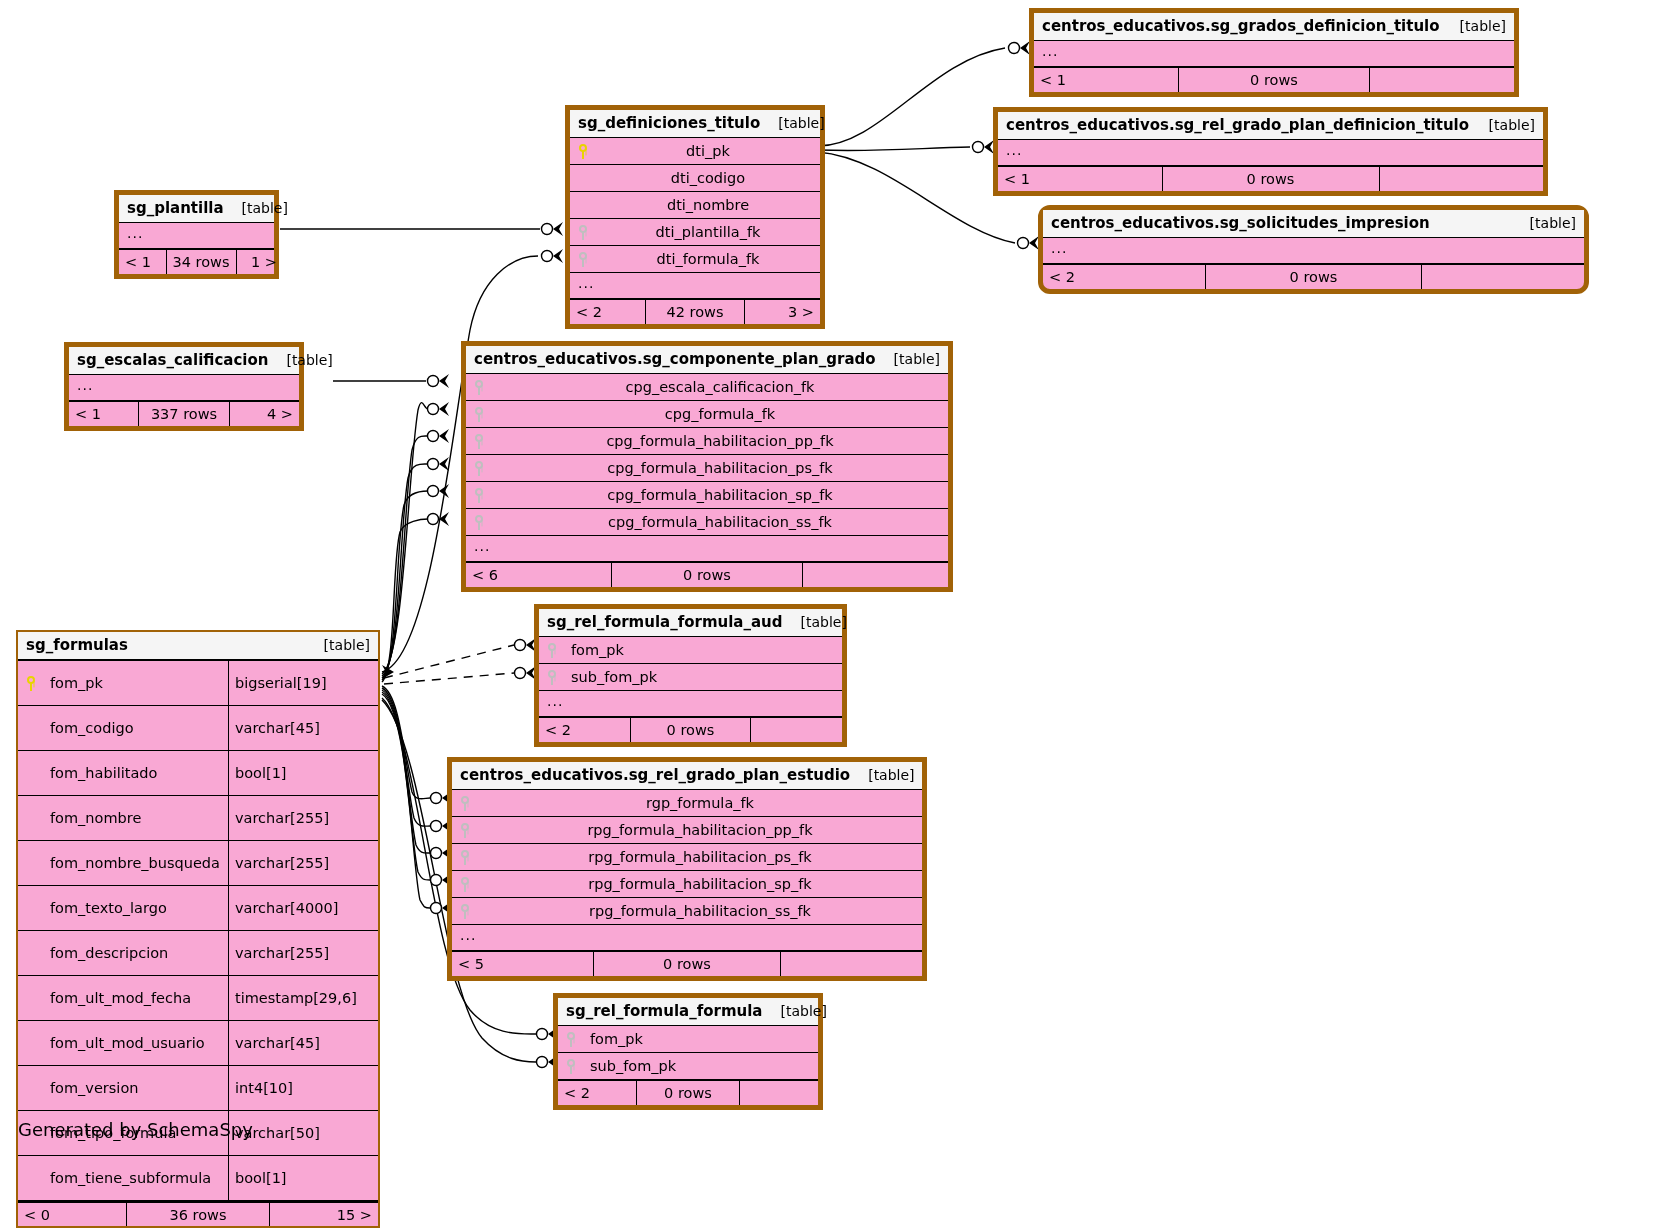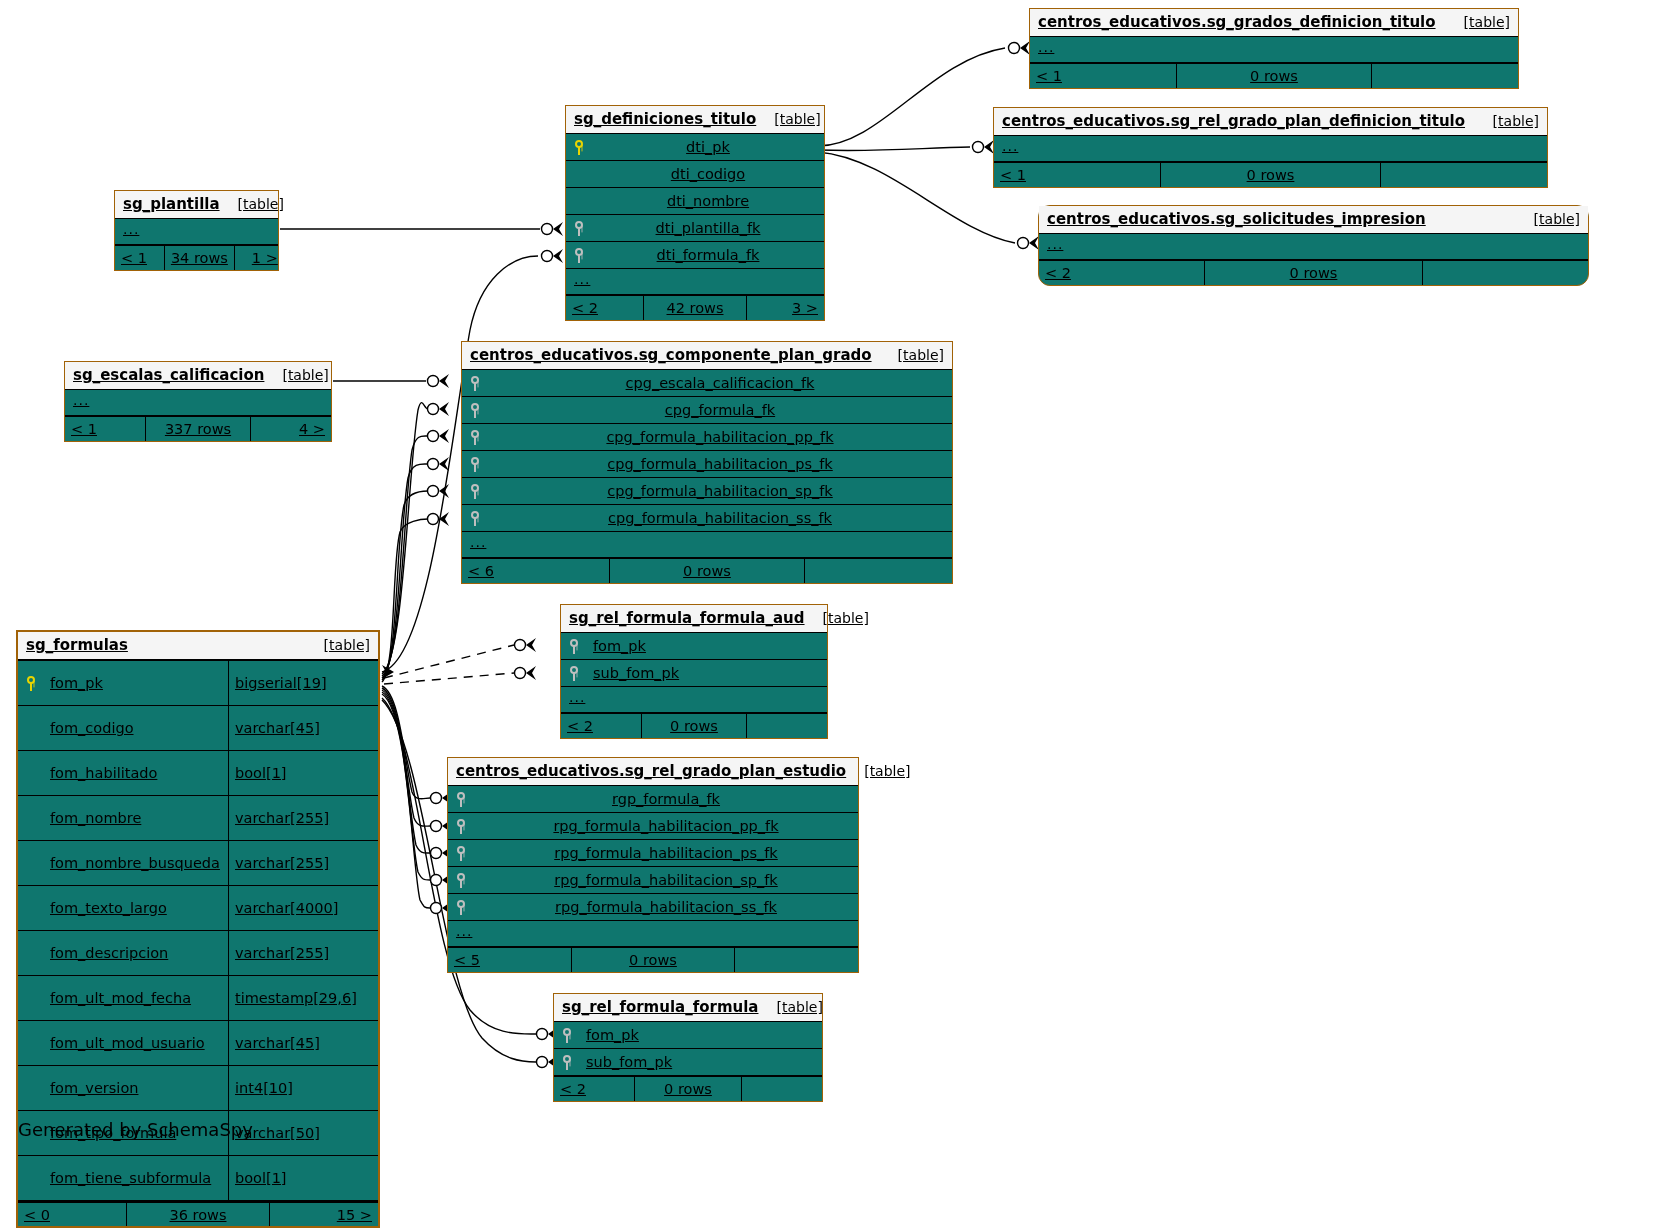--- a/index.html
+++ b/index.html
@@ -24,26 +24,25 @@
     position: absolute;
     left: 0; top: 0;
     width: 1677px;
     height: 1229px;
     pointer-events: none;
   }
 
   
   .tbl {
     position: absolute;
-    background: #0f766e;
-    border: 1px solid #a16207;
+    background: #f9a8d4;
+    border: 5px solid #a16207;
     box-sizing: border-box;
     font-size: 14.5px;
     color: #000000;
-    text-decoration: underline;
   }
   .tbl.thick { border-width: 2px; }
 
   .tbl-head {
     display: flex;
     align-items: center;
     justify-content: space-between;
     background: #f5f5f5;
     border-bottom: 1px solid #000;
     padding: 4px 8px 5px 8px;
@@ -334,21 +333,21 @@
       <span class="tag">[table]</span>
     </div>
     <div class="ellipsis-row">...</div>
     <div class="tbl-foot">
       <div class="foot-l">&lt; 1</div>
       <div class="foot-c">34 rows</div>
       <div class="foot-r">1 &gt;</div>
     </div>
   </div>
 
-  <div class="tbl" style="left:64px; top:361px; width:268px;">
+  <div class="tbl" style="left:64px; top:342px; width:240px;">
     <div class="tbl-head">
       <span>sg_escalas_calificacion</span>
       <span class="tag">[table]</span>
     </div>
     <div class="ellipsis-row">...</div>
     <div class="tbl-foot">
       <div class="foot-l">&lt; 1</div>
       <div class="foot-c">337 rows</div>
       <div class="foot-r">4 &gt;</div>
     </div>
@@ -396,21 +395,21 @@
       <span class="col-name center">cpg_formula_habilitacion_ss_fk</span>
     </div>
     <div class="ellipsis-row">...</div>
     <div class="tbl-foot">
       <div class="foot-l">&lt; 6</div>
       <div class="foot-c">0 rows</div>
       <div class="foot-r empty"></div>
     </div>
   </div>
 
-  <div class="tbl" style="left:560px; top:604px; width:268px;">
+  <div class="tbl" style="left:534px; top:604px; width:313px;">
     <div class="tbl-head">
       <span>sg_rel_formula_formula_aud</span>
       <span class="tag">[table]</span>
     </div>
     <div class="rowline">
       <span class="col-key">
           <i class="key fk"></i>
         </span>
       <span class="col-name">fom_pk</span>
     </div>
@@ -421,21 +420,21 @@
       <span class="col-name">sub_fom_pk</span>
     </div>
     <div class="ellipsis-row">...</div>
     <div class="tbl-foot">
       <div class="foot-l">&lt; 2</div>
       <div class="foot-c">0 rows</div>
       <div class="foot-r empty"></div>
     </div>
   </div>
 
-  <div class="tbl" style="left:447px; top:757px; width:412px;">
+  <div class="tbl" style="left:447px; top:757px; width:480px;">
     <div class="tbl-head">
       <span>centros_educativos.sg_rel_grado_plan_estudio</span>
       <span class="tag">[table]</span>
     </div>
     <div class="rowline">
       <span class="col-key">
           <i class="key fk"></i>
         </span>
       <span class="col-name center">rgp_formula_fk</span>
     </div>

